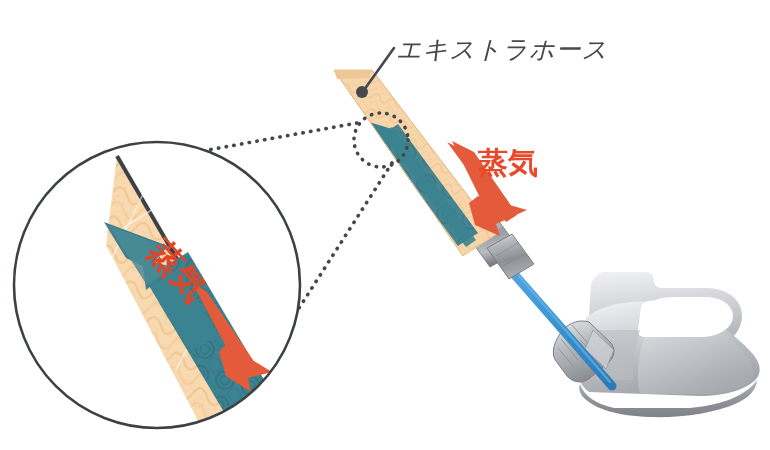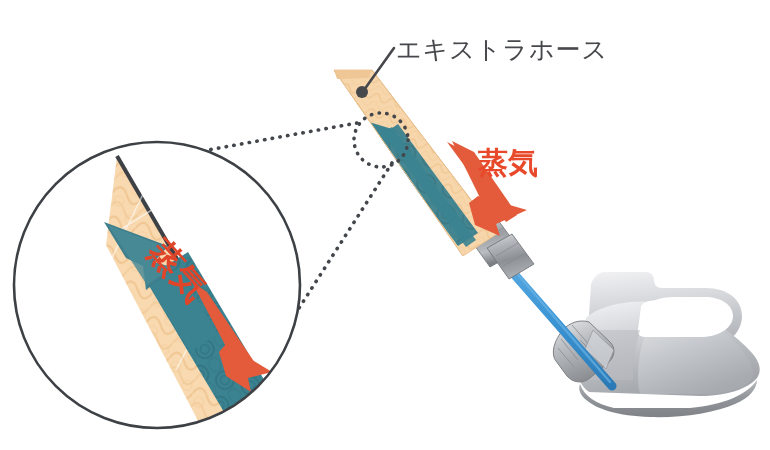--- a/index.html
+++ b/index.html
@@ -28,20 +28,21 @@
     white-space: nowrap;
     pointer-events: none;
   }
   #hose-label {
     left: 396px;
     top: 33px;
     font-size: 25px;
     letter-spacing: 1px;
     color: #46484c;
     font-weight: 400;
+    font-style: italic;
   }
   #steam-label-main {
     left: 478px;
     top: 143px;
     font-size: 30px;
     font-weight: 700;
     color: #e8492a;
     letter-spacing: 0px;
   }
 </style>

